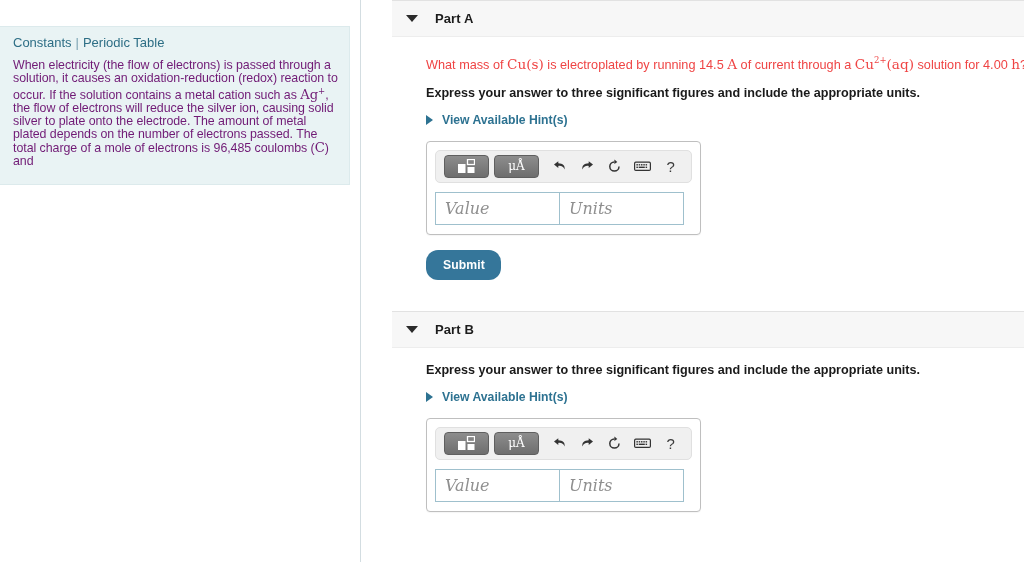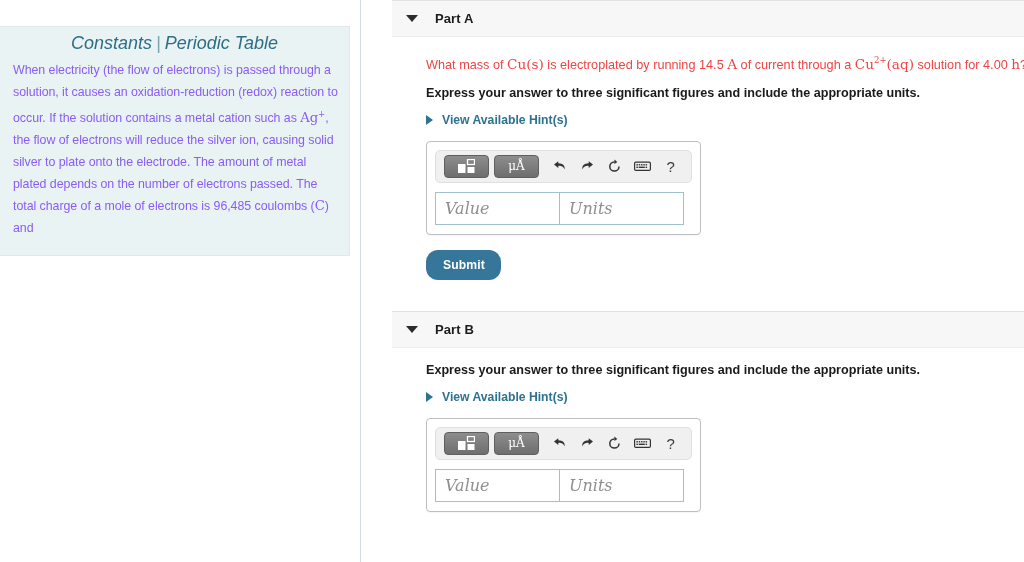--- a/index.html
+++ b/index.html
@@ -21,36 +21,35 @@
   }
   .intro-card {
     position: absolute; left: 0; top: 26px;
     width: 350px;
     background: #e9f3f4;
     border: 1px solid #dceaec;
     border-left: none;
     padding: 8px 11px 16px 13px;
   }
   .ref-links {
-    text-align: center;
-    font-size: 18px;
+    text-align: left;
+    font-size: 13px;
     color: #2e6f86;
     margin-bottom: 8px;
     padding-right: 2px;
     line-height: 16px;
-    font-style: italic;
   }
   .ref-links a {
     color: #2d6e85; text-decoration: none; cursor: pointer;
   }
   .ref-sep { color: #7ba3b2; margin: 0 4px; }
   .intro-text {
     font-size: 12.4px;
-    line-height: 22px;
-    color: #8b5cf6;
+    line-height: 13px;
+    color: #701a75;
     letter-spacing: -0.05px;
   }
   .mathi { font-family: "DejaVu Serif", "Liberation Serif", serif; font-size: 13.2px; }
   .mathi sup { font-size: 8.5px; vertical-align: super; }
   .eq {
     margin-top: 14px;
     text-align: center;
     font-family: "DejaVu Serif", "Liberation Serif", serif;
     font-size: 15.2px;
     color: #1a1a1a;

